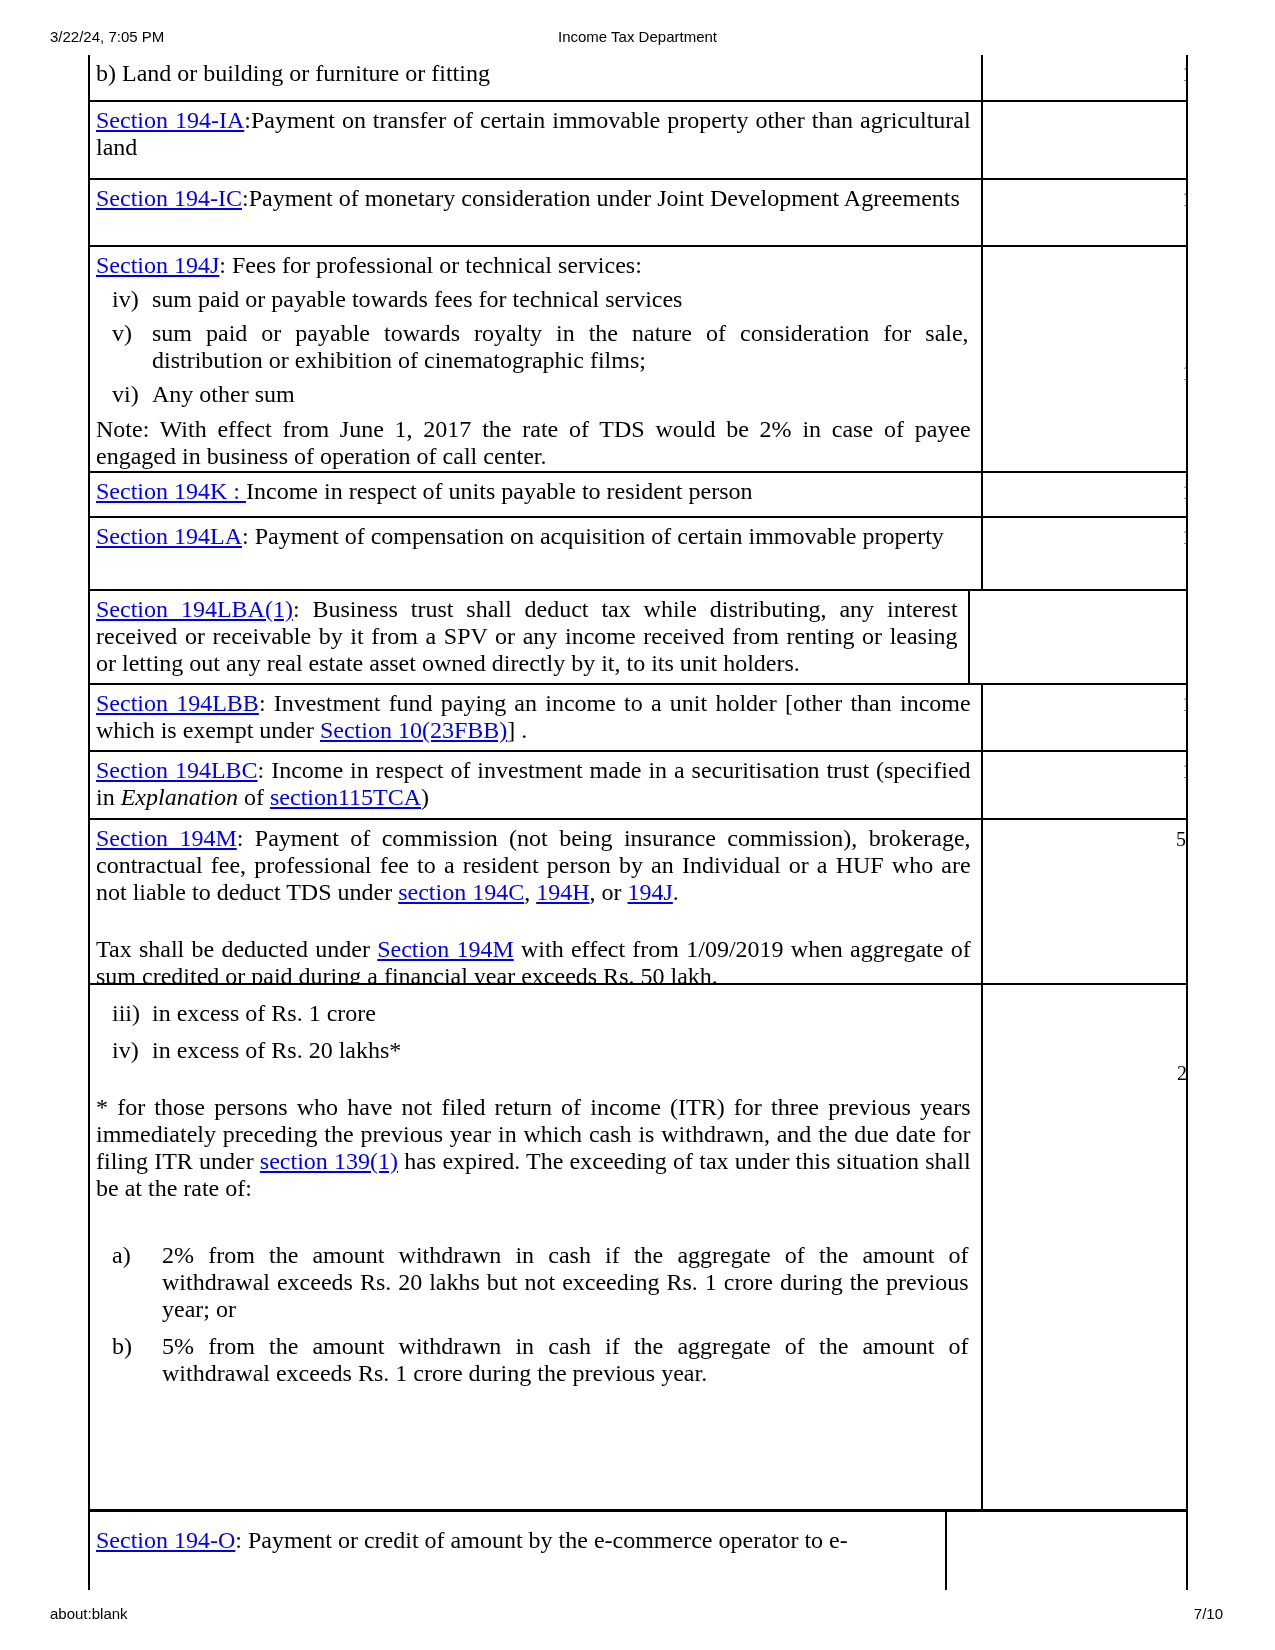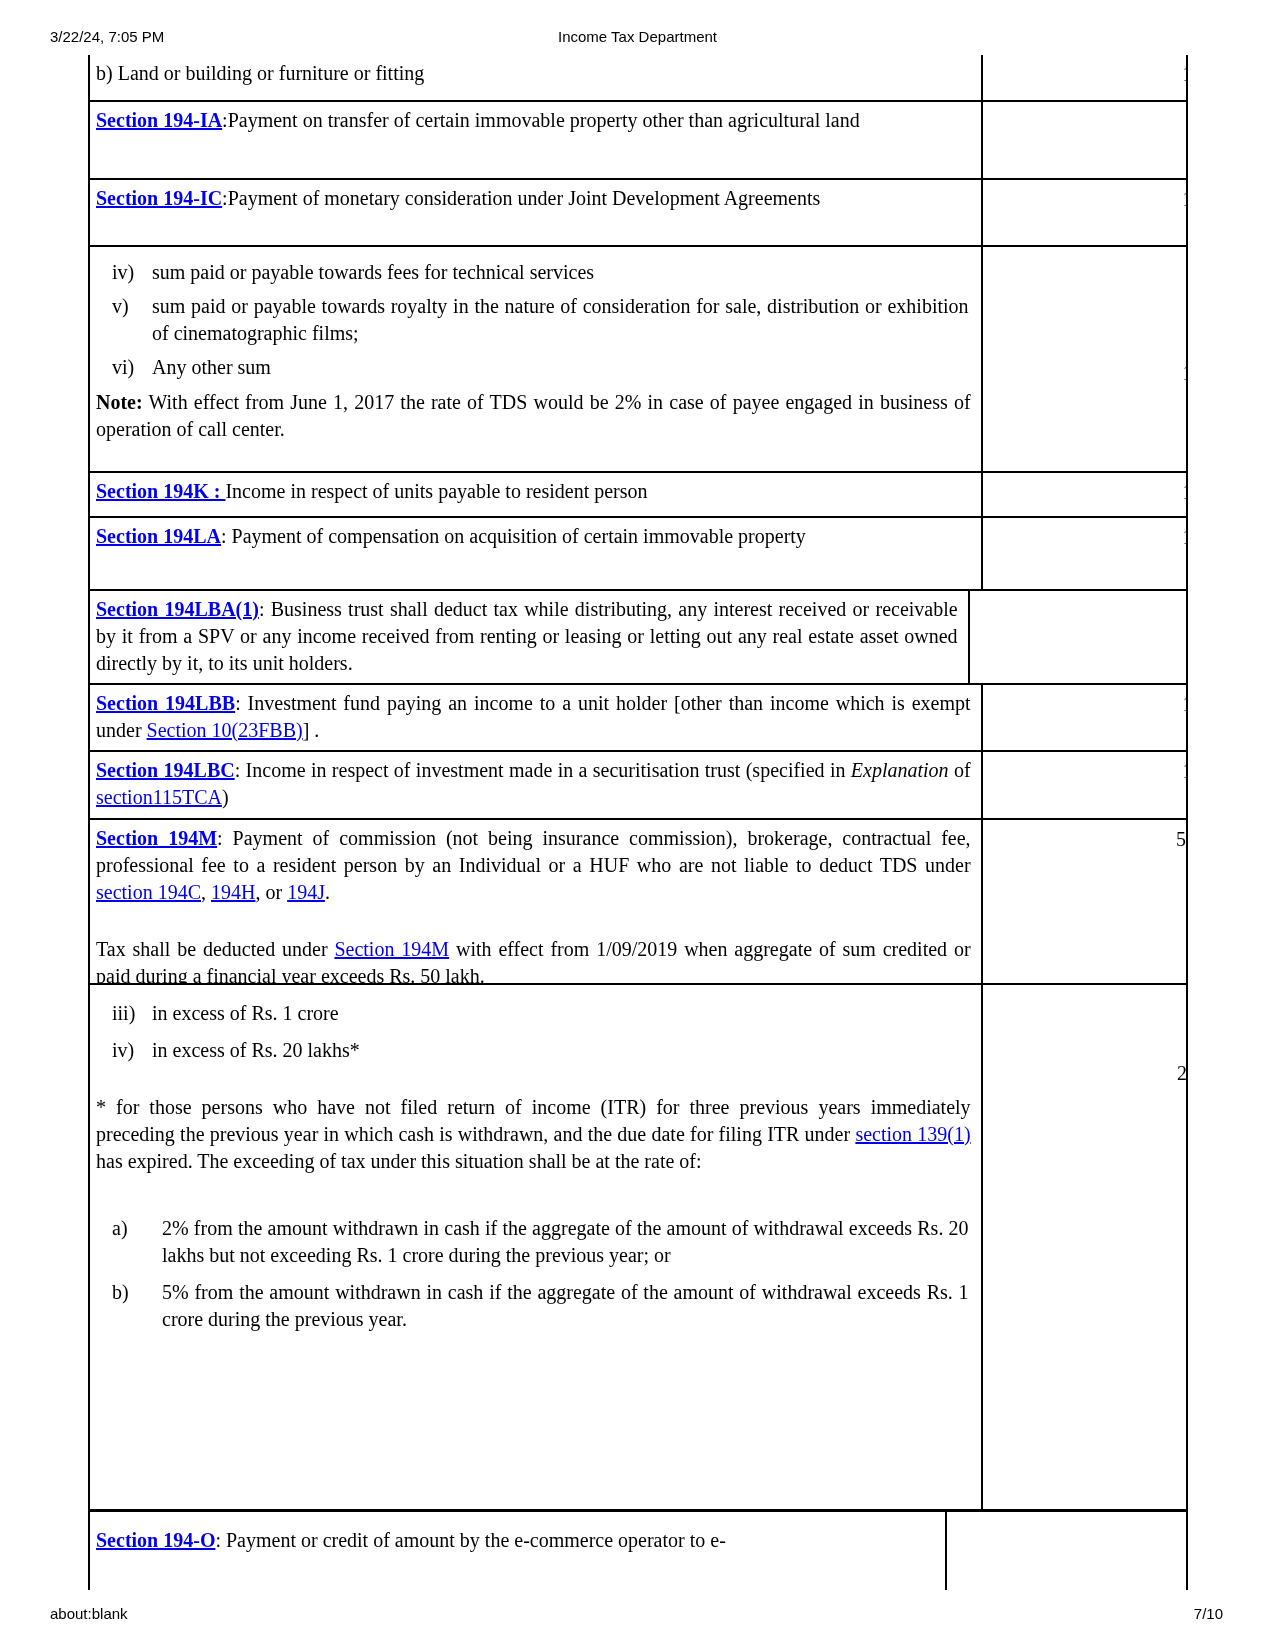--- a/index.html
+++ b/index.html
@@ -14,26 +14,26 @@
   #ftr{top:1605px;height:20px;}
   #ftr .url{position:absolute;left:50px;top:0;}
   #ftr .pg{position:absolute;right:52px;top:0;}
   
   #tbl{position:absolute;top:55px;left:88px;width:1100px;height:1535px;overflow:hidden;
        border-left:2px solid #000;border-right:2px solid #000;box-sizing:border-box;}
   .row{display:flex;width:1096px;box-sizing:border-box;border-bottom:2px solid #000;overflow:hidden;}
   .row.thickb{border-bottom-width:3px;}
   .row:last-child{border-bottom:none;gap:44px;}
   .desc{width:964px;box-sizing:border-box;border-right:2px solid #000;
-        padding:5px 10px 4px 6px;font-size:20px;line-height:27px;overflow:hidden;}
+        padding:5px 10px 4px 6px;font-size:24px;line-height:27px;overflow:hidden;}
   .ratecell{position:relative;width:220px;box-sizing:border-box;font-size:20px;line-height:27px;}
   .rate{position:absolute;left:0;width:220px;text-align:right;}
   .p{margin:0;}
   .just{text-align:justify;}
-  .b{font-weight:bold;}
+  .b{font-weight:normal;}
   .it{font-style:italic;}
   .lnk{color:#0000EE;text-decoration:underline;cursor:pointer;}
   .li{display:flex;margin-top:7px;}
   .li .mk{flex:0 0 40px;margin-left:16px;}
   .li.alpha .mk{flex:0 0 50px;}
   .li .bd{flex:1;text-align:justify;padding-right:2px;}
   .gap{height:30px;}
   .mt8{margin-top:8px;}
   .mt10{margin-top:10px;}
 </style>
@@ -66,20 +66,21 @@
       <div class="row" style="height: 67px;">
         <div class="desc">
           <div class="p just"><a class="lnk b">Section 194-IC</a><span class="">:Payment of monetary consideration under Joint Development Agreements</span></div>
         </div>
         <div class="ratecell">
           <div class="rate" style="top: 6px;">10</div>
         </div>
       </div>
       <div class="row" style="height: 226px;">
         <div class="desc">
+          <div class="p just"><a class="lnk b">Section 194J</a><span class="b">:</span><span class=""> Fees for professional or technical services:</span></div>
           <div class="li">
             <span class="mk">iv)</span>
             <span class="bd"><span class="">sum paid or payable towards fees for technical services</span></span>
           </div>
           <div class="li">
             <span class="mk">v)</span>
             <span class="bd"><span class="">sum paid or payable towards royalty in the nature of consideration for sale, distribution or exhibition of cinematographic films;</span></span>
           </div>
           <div class="li">
             <span class="mk">vi)</span>

